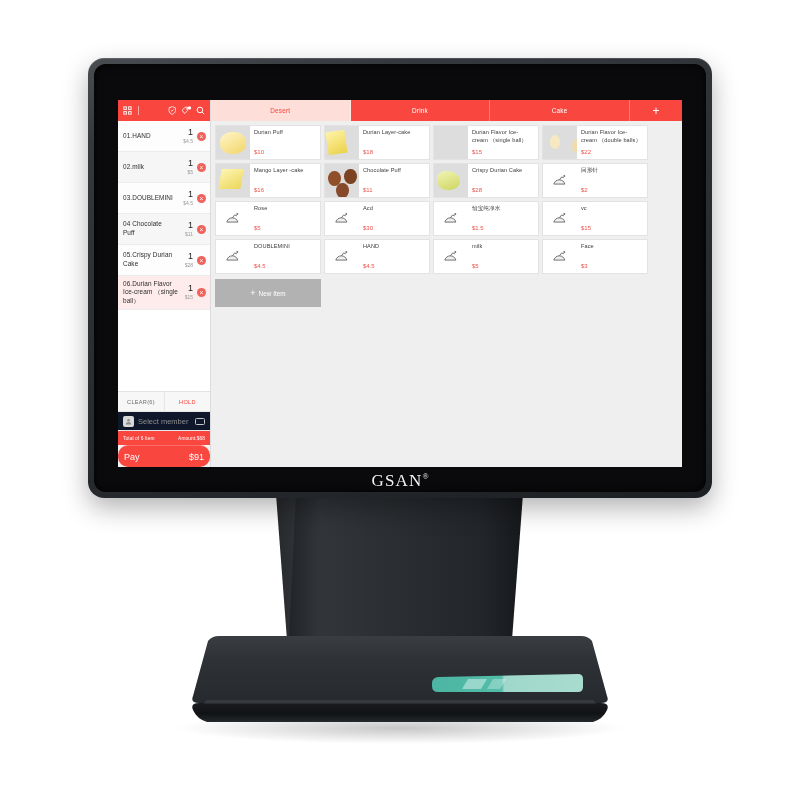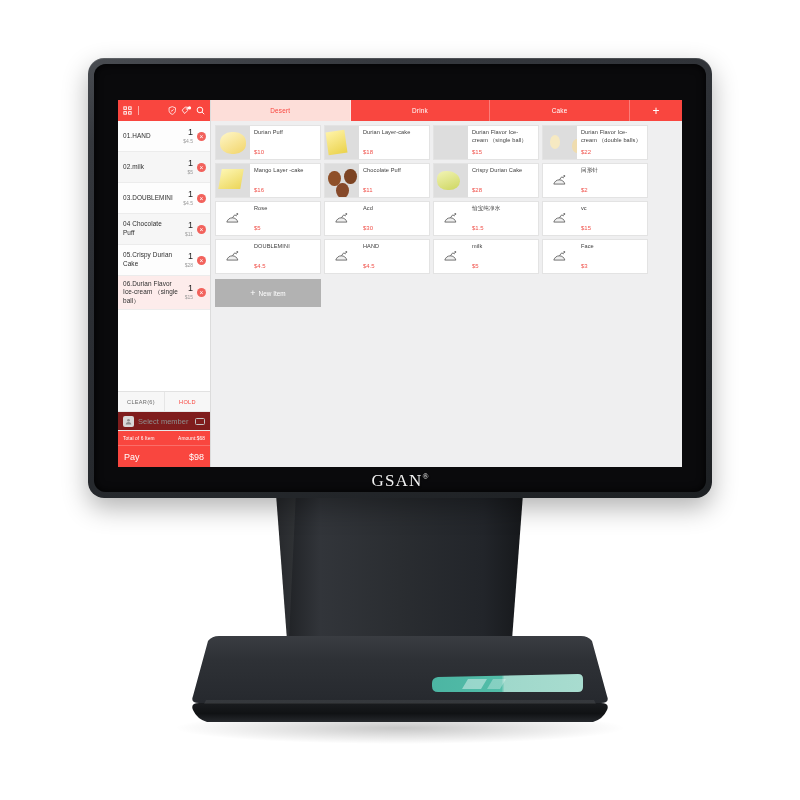--- a/index.html
+++ b/index.html
@@ -110,21 +110,21 @@
   .cart-actions div {
     flex: 1 1 50%;
     font-size: 5.6px; color: #6c6c6c;
     display: flex; align-items: center; justify-content: center;
     letter-spacing: .3px;
   }
   .cart-actions .hold { color: #f9463f; border-left: 1px solid #e6e6e6; }
 
   .member {
     height: 20px; flex: 0 0 auto;
-    background: #7f1d1d;
+    background: #0f172a;
     display: flex; align-items: center; gap: 4px;
     padding: 0 5px;
     border-top: 1px solid #e7e7e7;
     border-bottom: 1px solid #e7e7e7;
   }
   .member .mtext { flex: 1 1 auto; font-size: 7.5px; color: #8e8e8e; }
   .avatar-box {
     width: 11px; height: 11px; border-radius: 2px; background: #d9d9d9;
     display:flex; align-items:center; justify-content:center;
   }
@@ -137,20 +137,21 @@
     padding: 0 5px;
     font-size: 4.8px;
     letter-spacing: .1px;
   }
   .pay-bar {
     height: 22px; flex: 0 0 auto;
     background: #f9463f; color: #fff;
     display: flex; align-items: center; justify-content: space-between;
     padding: 0 6px;
     border-top: 1px solid rgba(255,255,255,.22);
+    border-radius: 10px;
   }
   .pay-bar .pl { font-size: 9px; }
   .pay-bar .pa { font-size: 9px; }
 
   
   .products { flex: 1 1 auto; height: 100%; background: #efeff0; display: flex; flex-direction: column; }
   .tabs { height: 21px; display: flex; background: #f9463f; flex: 0 0 auto; }
   .tab {
     flex: 1 1 0; display: flex; align-items: center; justify-content: center;
     font-size: 6.4px; color: #fff;
@@ -367,21 +368,21 @@
         <span class="card-box"></span>
       </div>
 
       <div class="total-bar">
         <span>Total of 6 Item</span>
         <span>Amount:$68</span>
       </div>
 
       <div class="pay-bar">
         <span class="pl">Pay</span>
-        <span class="pa">$98</span>
+        <span class="pa">$91</span>
       </div>
     </div>
 
     <div class="products">
       <div class="tabs" id="tabs">
           <div class="tab active">Desert</div>
           <div class="tab">Drink</div>
           <div class="tab">Cake</div>
           <div class="tab plus">+</div>
         </div>

